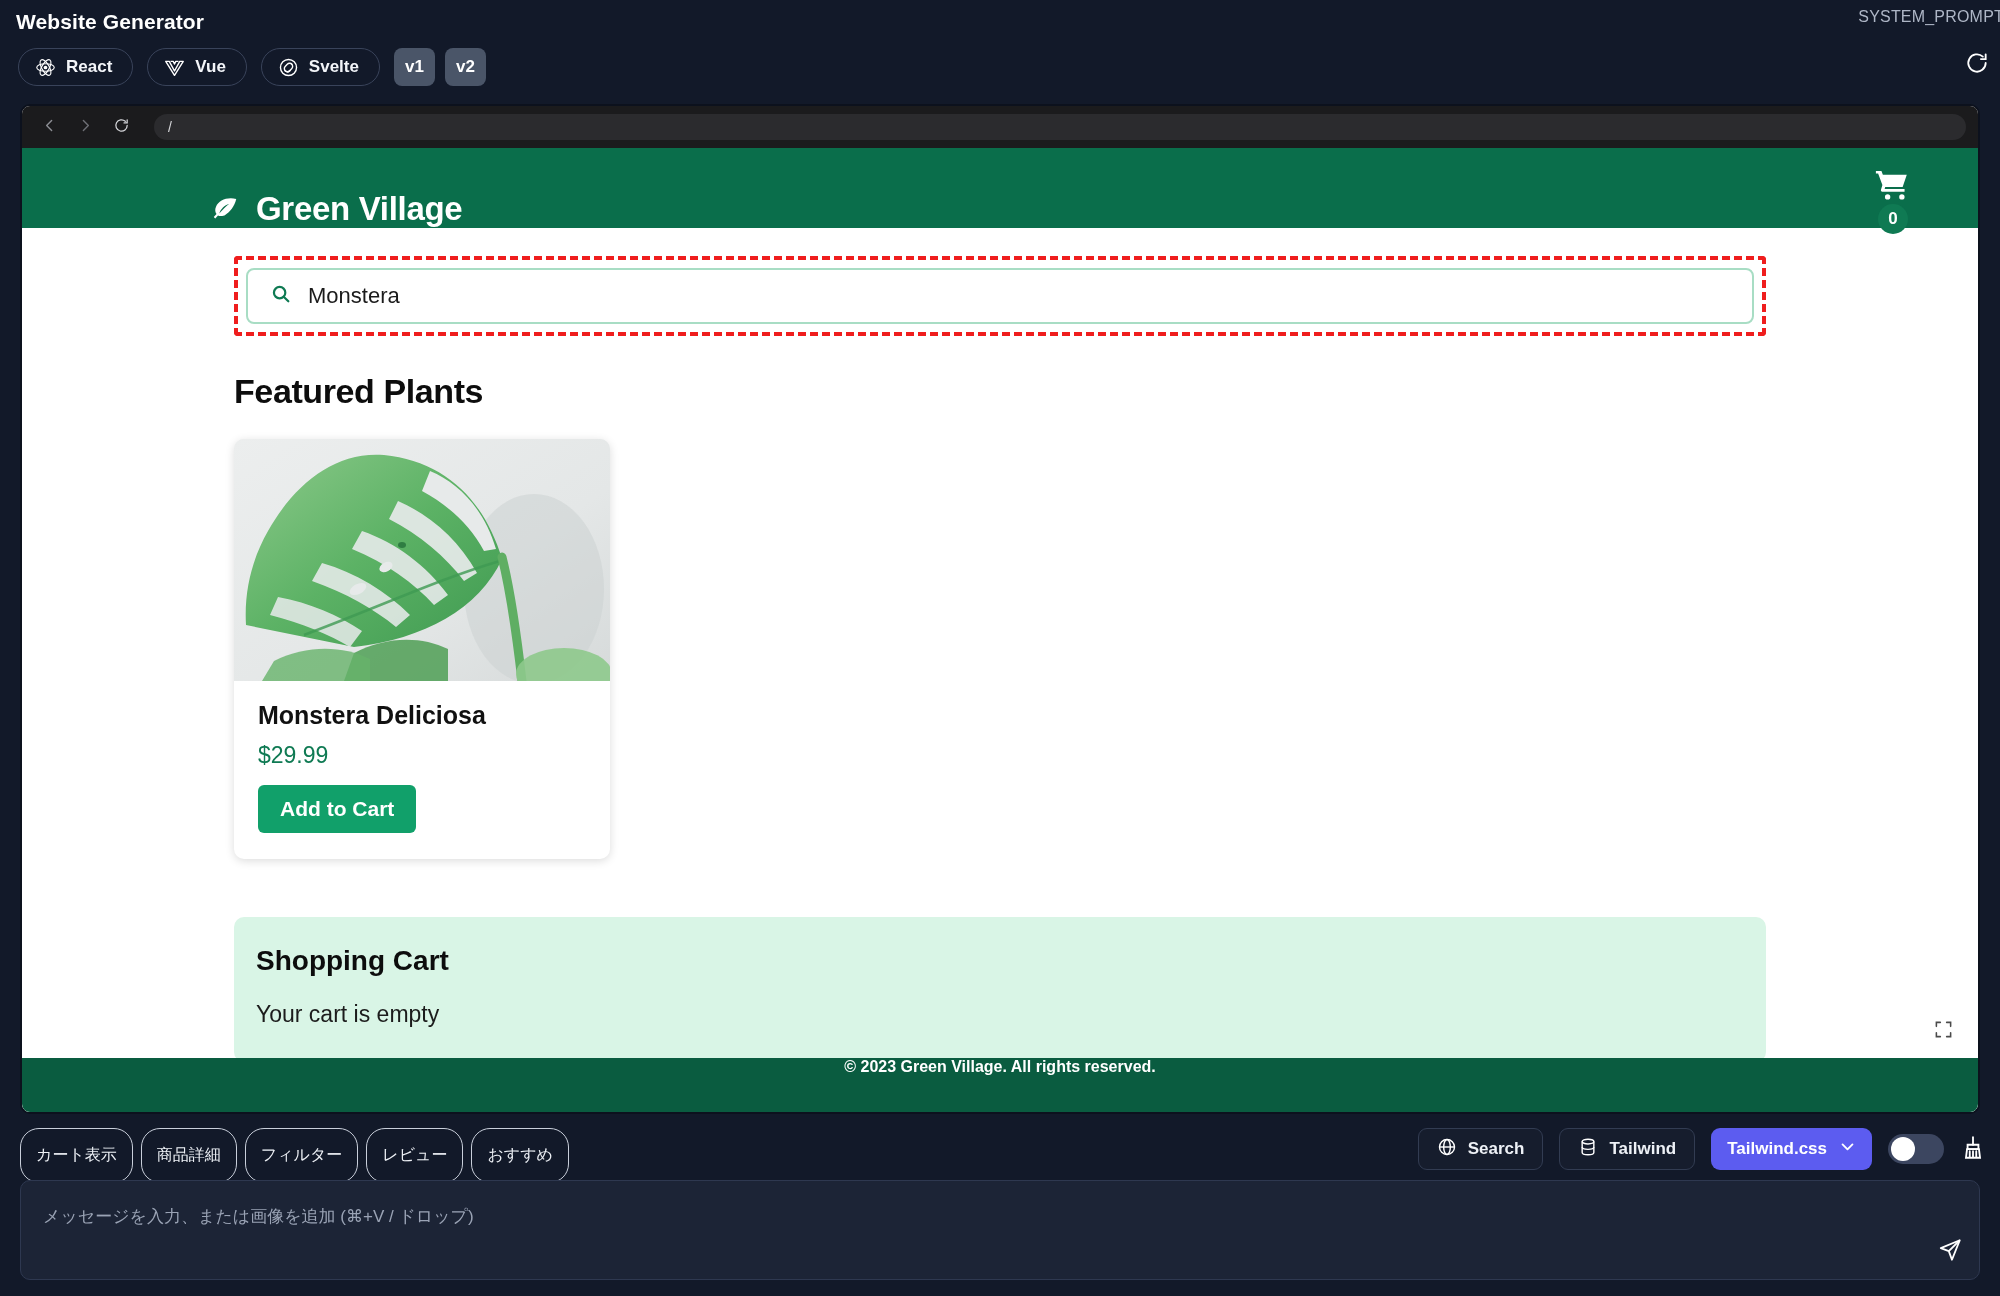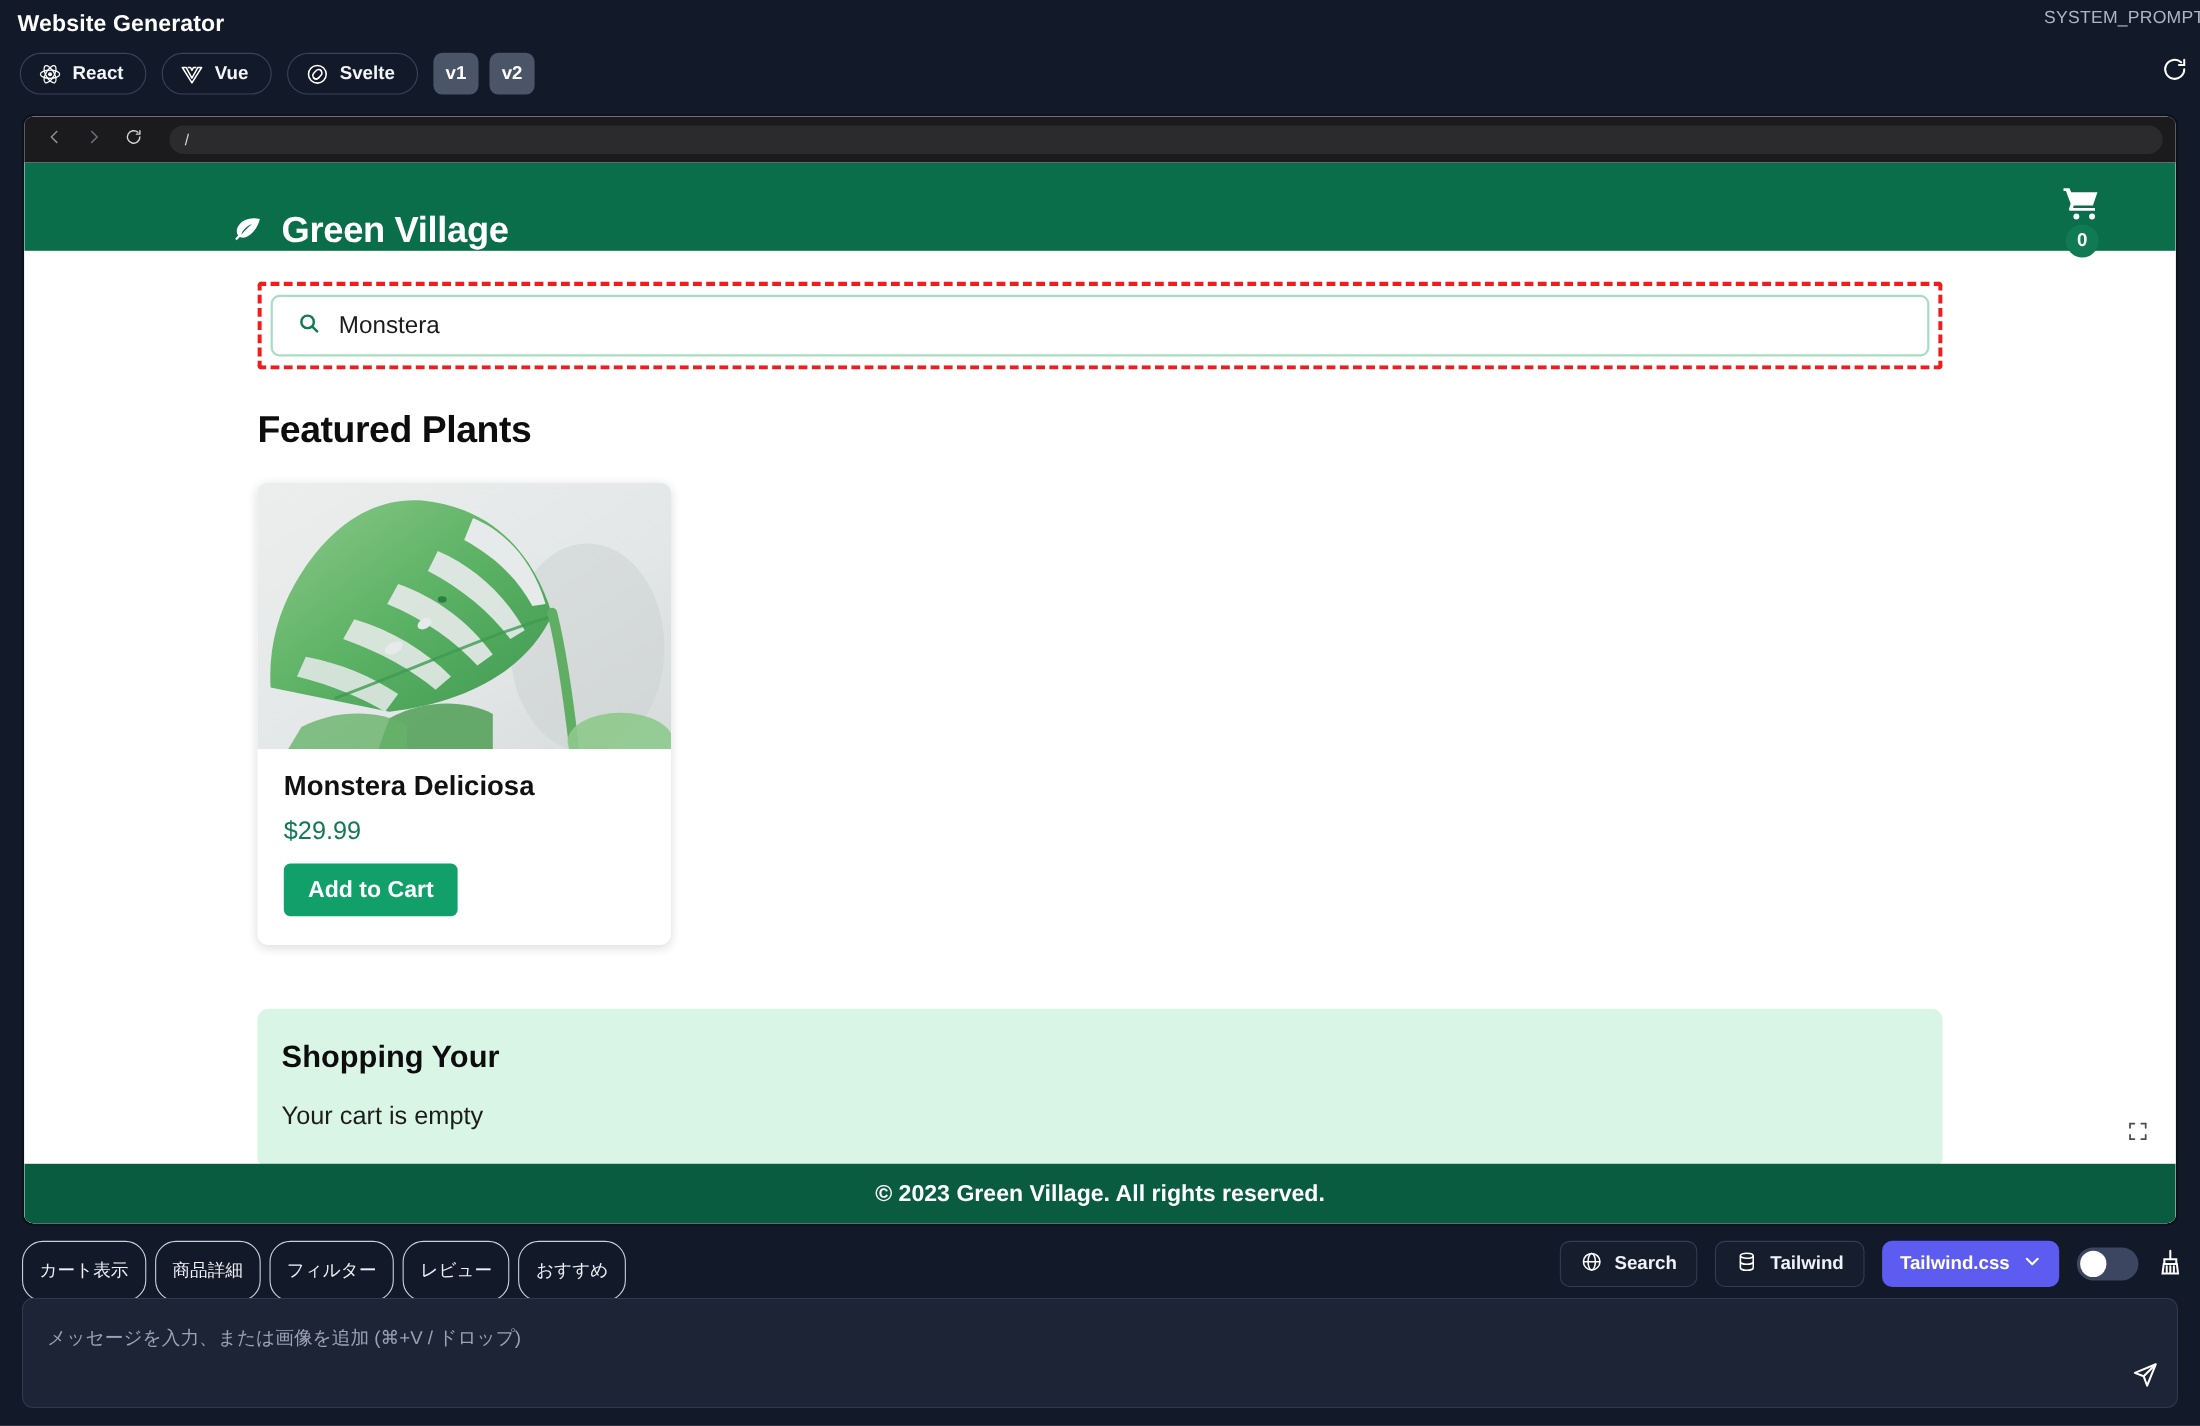--- a/index.html
+++ b/index.html
@@ -114,22 +114,22 @@
 
   .cart-panel {
     margin-top: 58px; background: #d9f5e6; border-radius: 10px;
     padding: 28px 22px 34px;
   }
   .cart-panel-title { font-size: 28px; font-weight: 700; color: #0d0d0d; }
   .cart-panel-text { margin-top: 24px; font-size: 23px; color: #1c1c1c; }
 
   .site-footer {
     position: absolute; left: 0; bottom: 0; width: 100%; height: 56px;
-    background: #0a5c40; color: #fff; font-size: 21px; font-weight: 600;
-    display: flex; align-items: center; justify-content: center;
+    background: #0a5c40; color: #fff; font-size: 16px; font-weight: 600;
+    display: flex; align-items: flex-start; justify-content: center;
   }
   .fs-btn {
     position: absolute; right: 14px; bottom: 62px; width: 42px; height: 42px;
     border-radius: 21px; background: rgba(255,255,255,.88);
     display: flex; align-items: center; justify-content: center;
   }
   .fs-btn svg { width: 19px; height: 19px; }
 
   
   .bottom { position: absolute; left: 0; top: 1118px; width: 2000px; height: 178px; }
@@ -345,21 +345,21 @@
             </svg>
           </div>
           <div class="card-body">
             <div class="card-title">Monstera Deliciosa</div>
             <div class="card-price">$29.99</div>
             <button class="card-btn">Add to Cart</button>
           </div>
         </div>
 
         <div class="cart-panel">
-          <div class="cart-panel-title">Shopping Your</div>
+          <div class="cart-panel-title">Shopping Cart</div>
           <div class="cart-panel-text">Your cart is empty</div>
         </div>
       </div>
 
       <div class="fs-btn">
         <span>
           <svg viewBox="0 0 24 24" fill="none" stroke="#4b4b4b" stroke-width="2" stroke-linecap="round">
             <path d="M3 8V3h5"></path>
               <path d="M16 3h5v5"></path>
               <path d="M21 16v5h-5"></path>

